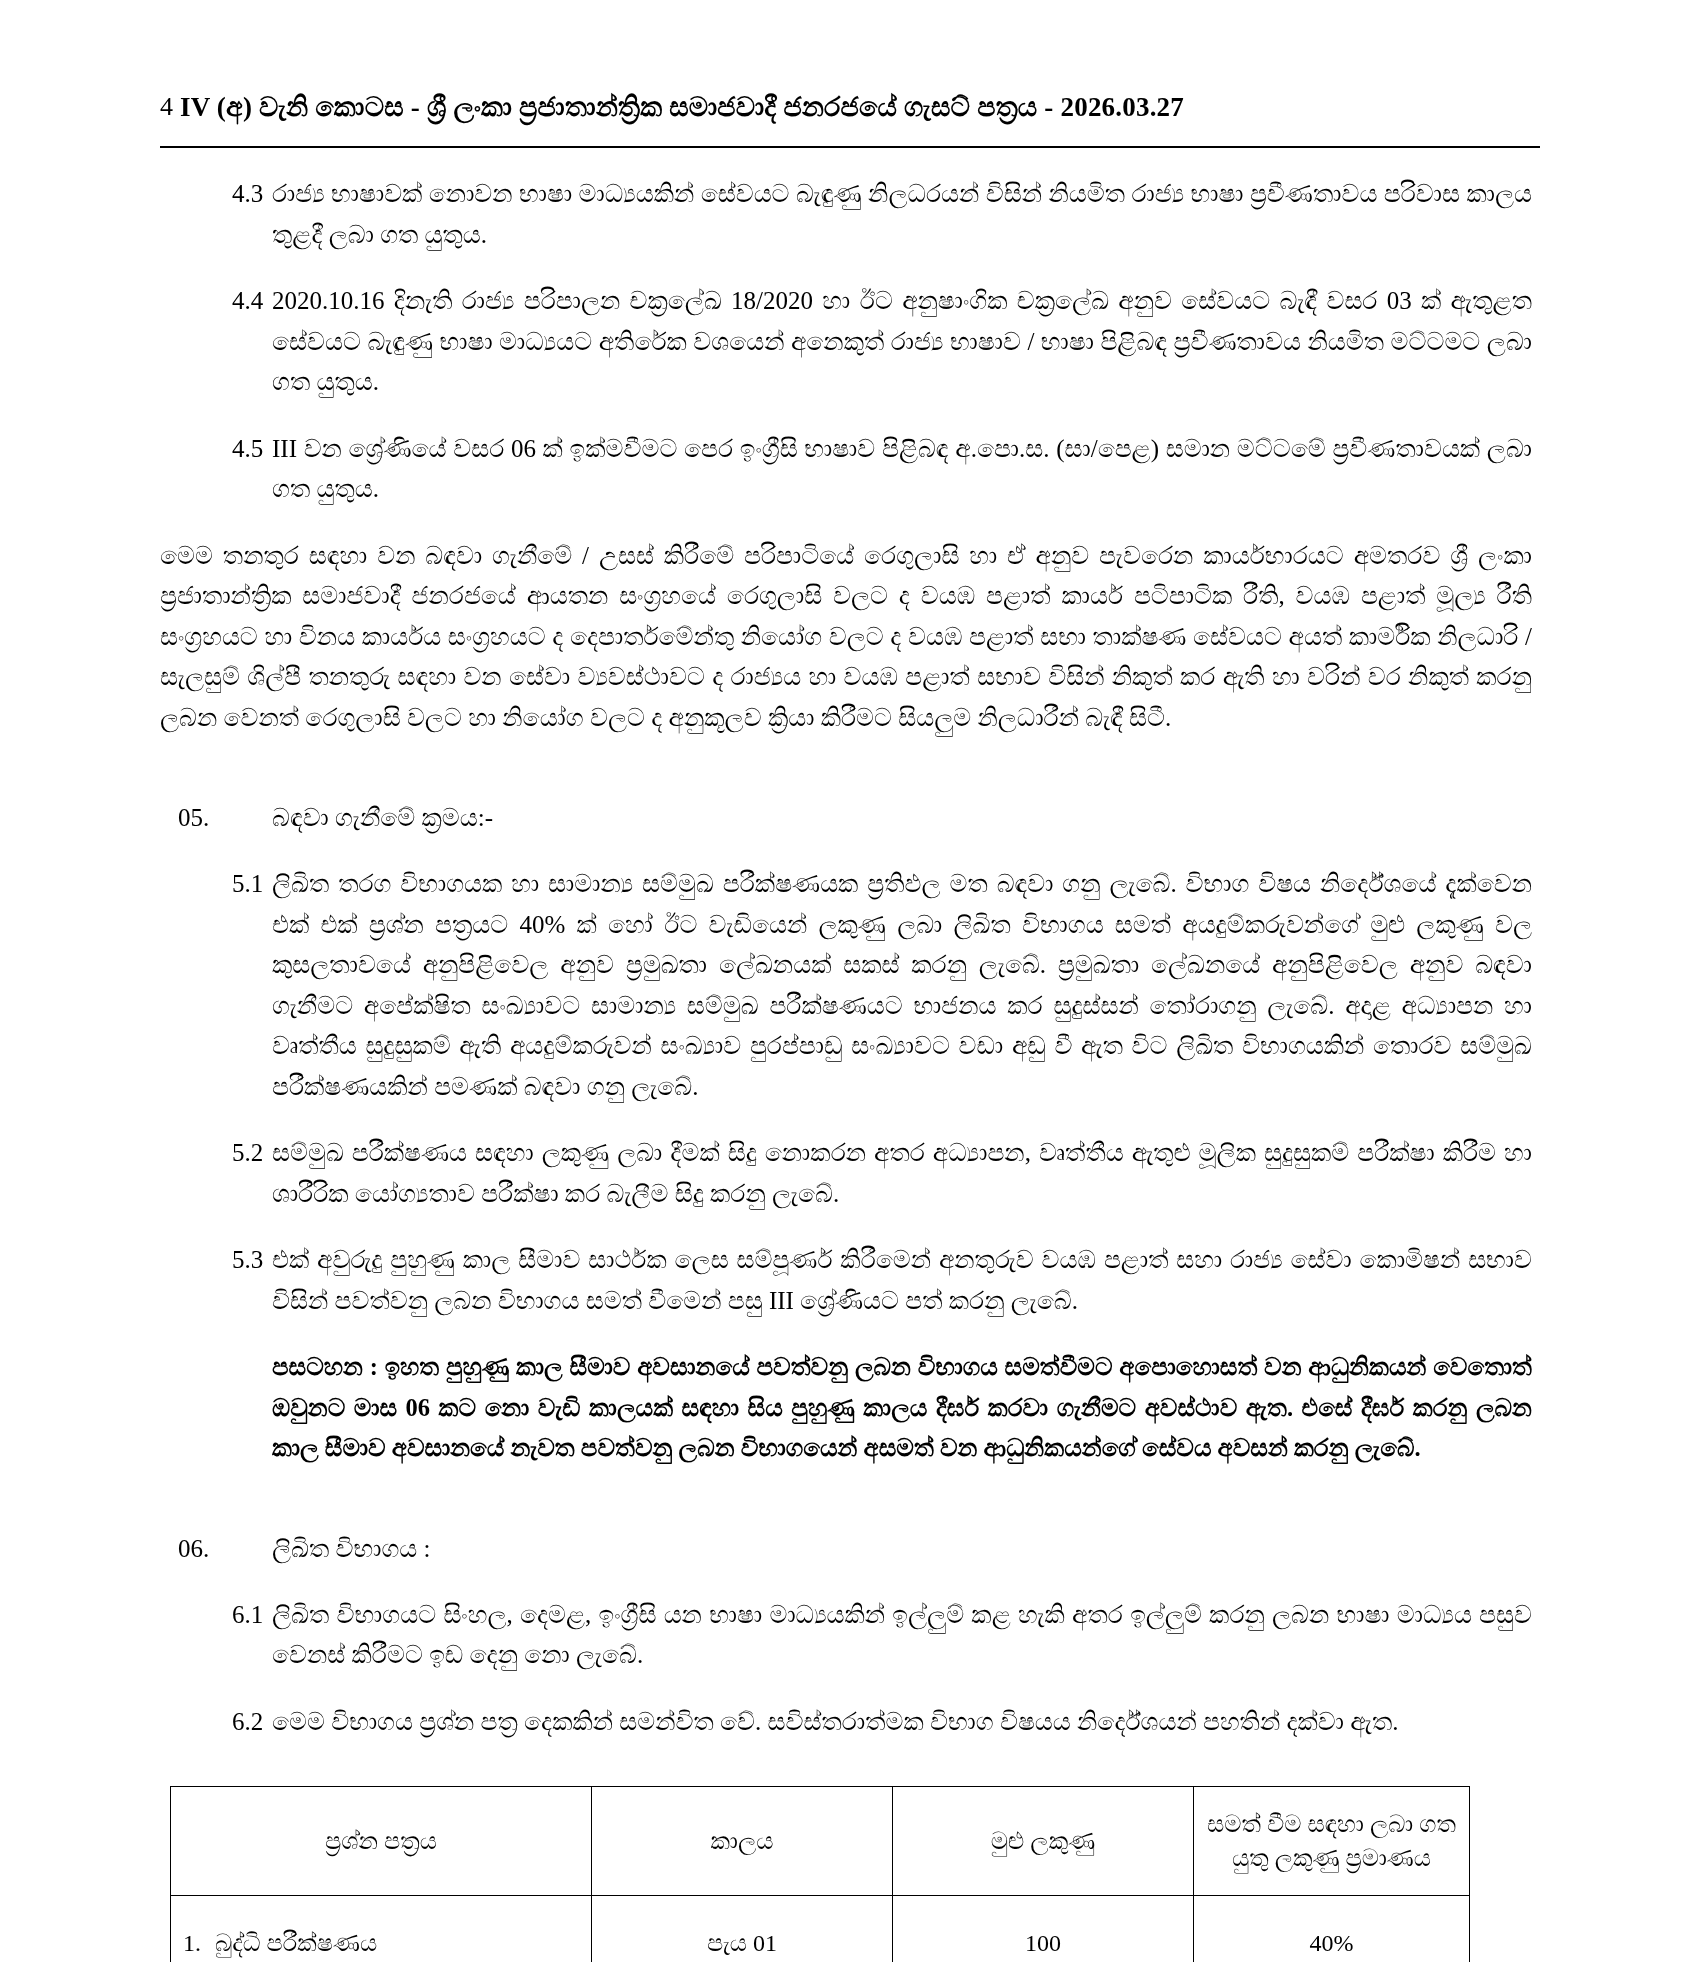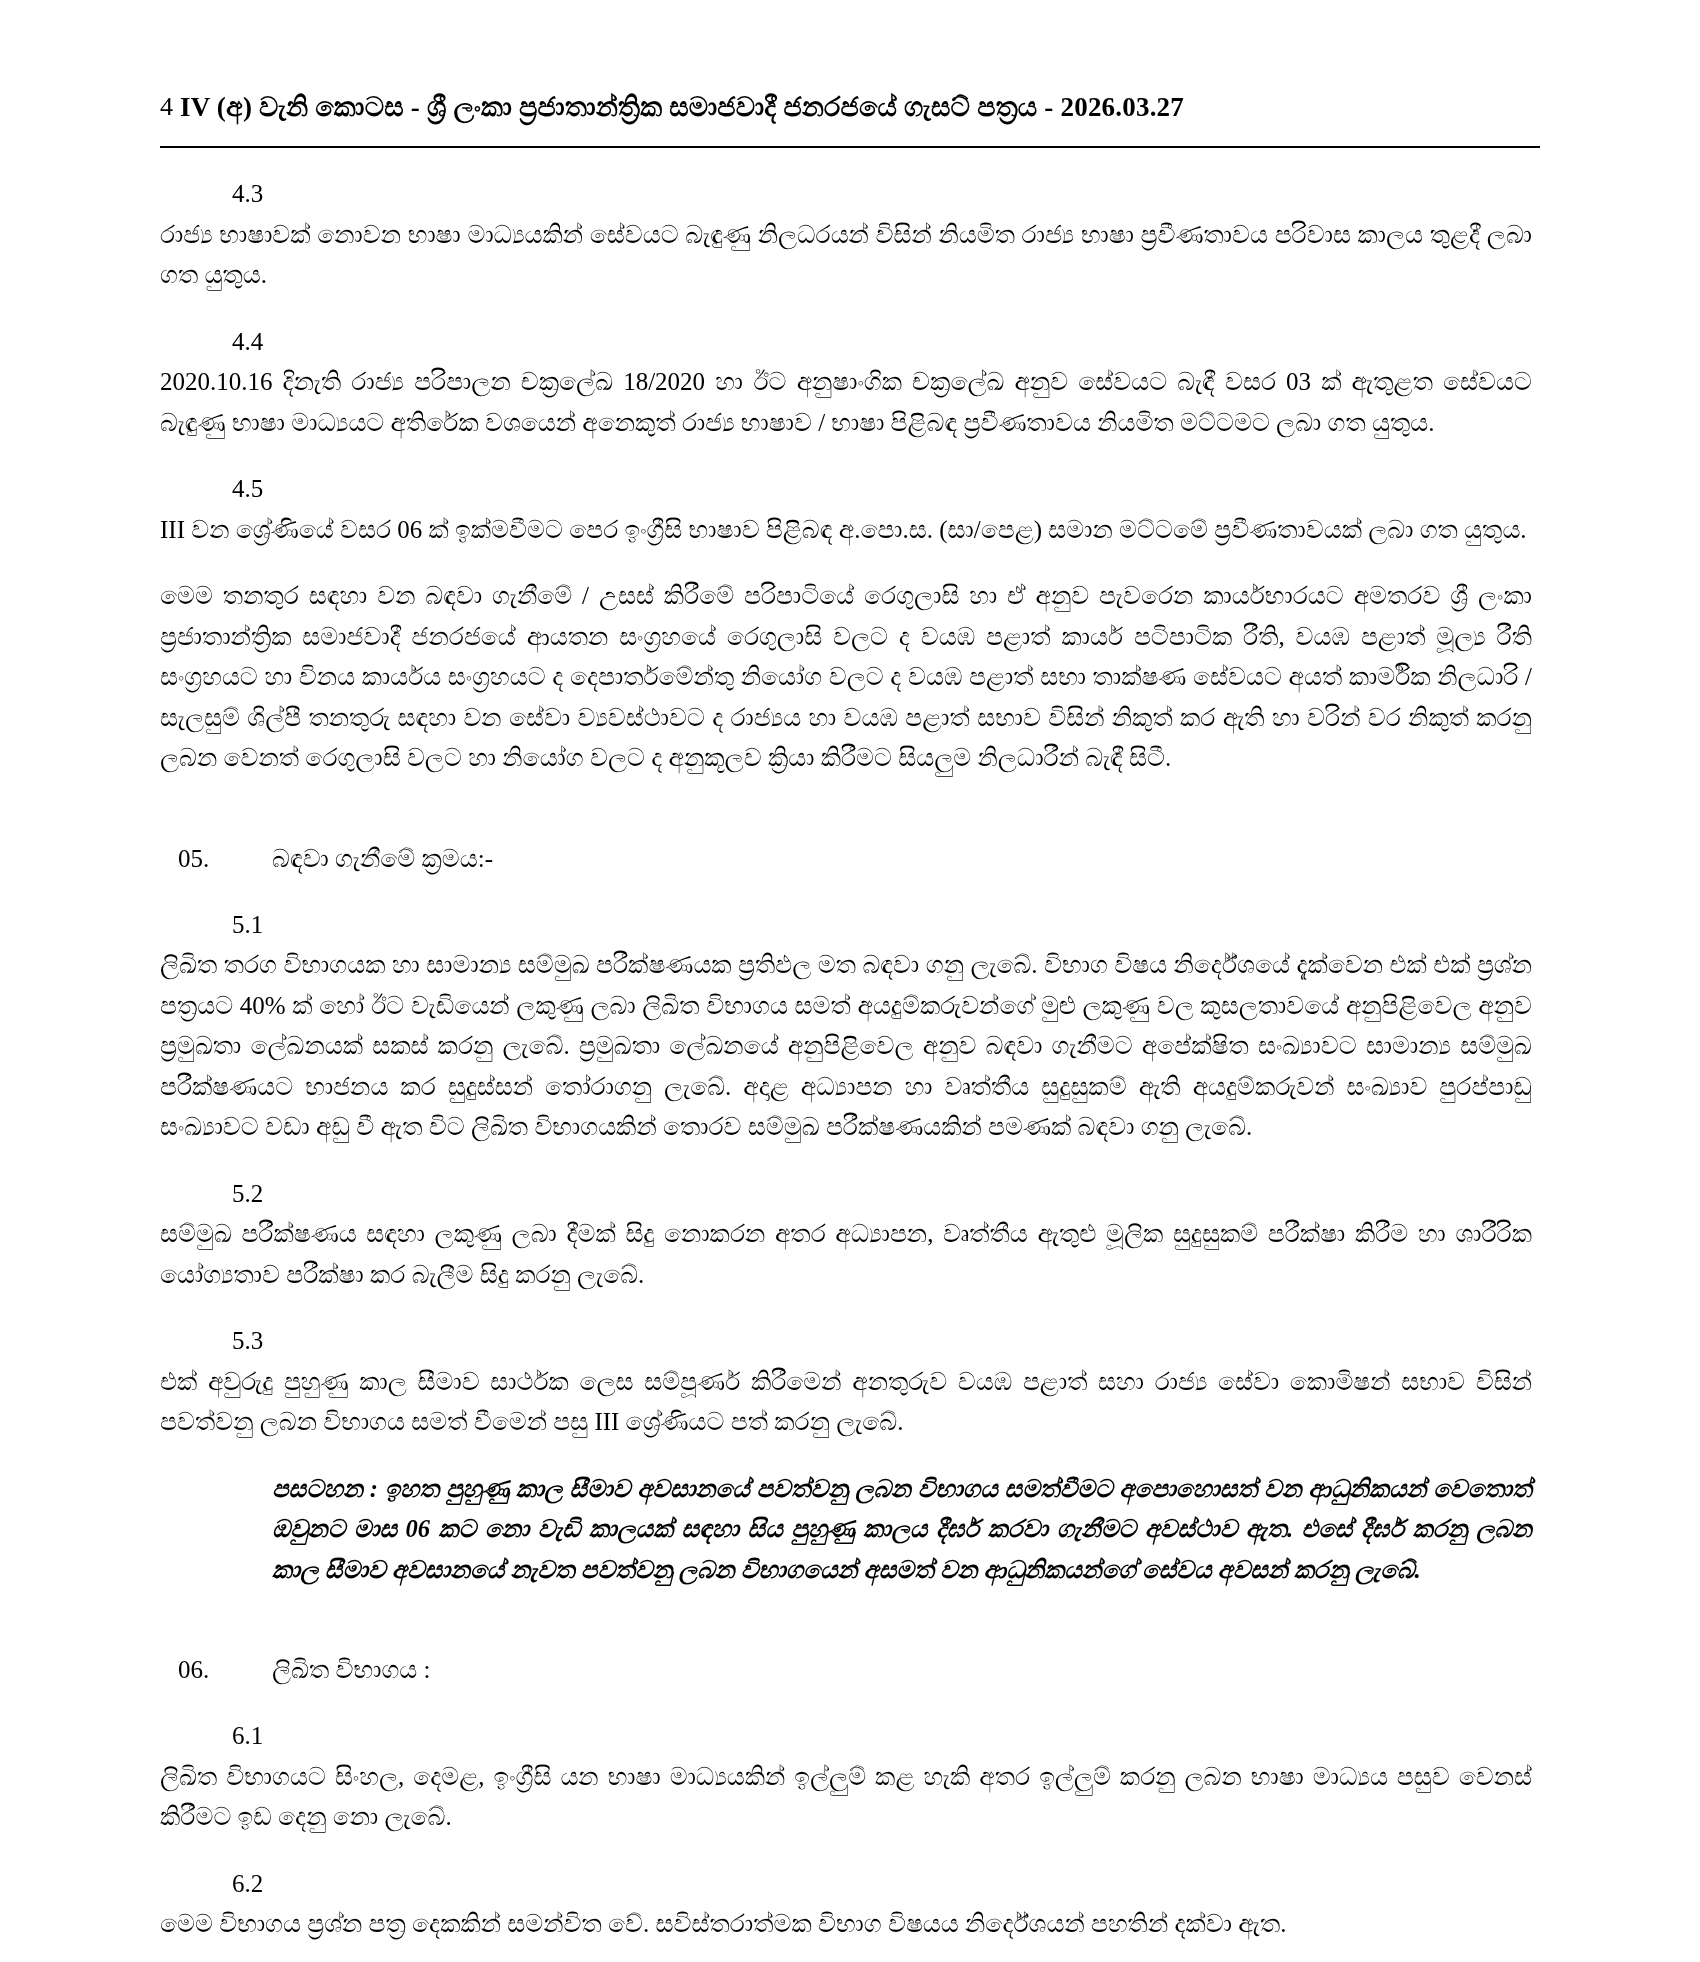--- a/index.html
+++ b/index.html
@@ -61,21 +61,20 @@
   .body-wrap {
     width: 1420px;
     margin: 0 auto;
     padding: 0 20px;
     box-sizing: border-box;
   }
 
   .clause {
     display: flex;
     margin-top: 26px;
-    flex-direction: column;
   }
   .clause-num {
     flex: 0 0 auto;
     width: 112px;
     font-size: 25px;
     padding-left: 72px;
     box-sizing: border-box;
     line-height: 1.62;
   }
   .clause-body {
@@ -105,21 +104,20 @@
     font-size: 25px;
     line-height: 1.6;
   }
 
   .note {
     margin-top: 26px;
     margin-left: 112px;
     font-size: 24.5px;
     line-height: 1.66;
     font-weight: bold;
-    font-style: italic;
     text-align: justify;
     padding-right: 8px;
   }
 
   
   .table-wrap {
     margin-top: 44px;
     padding-left: 8px;
     padding-right: 0;
   }

